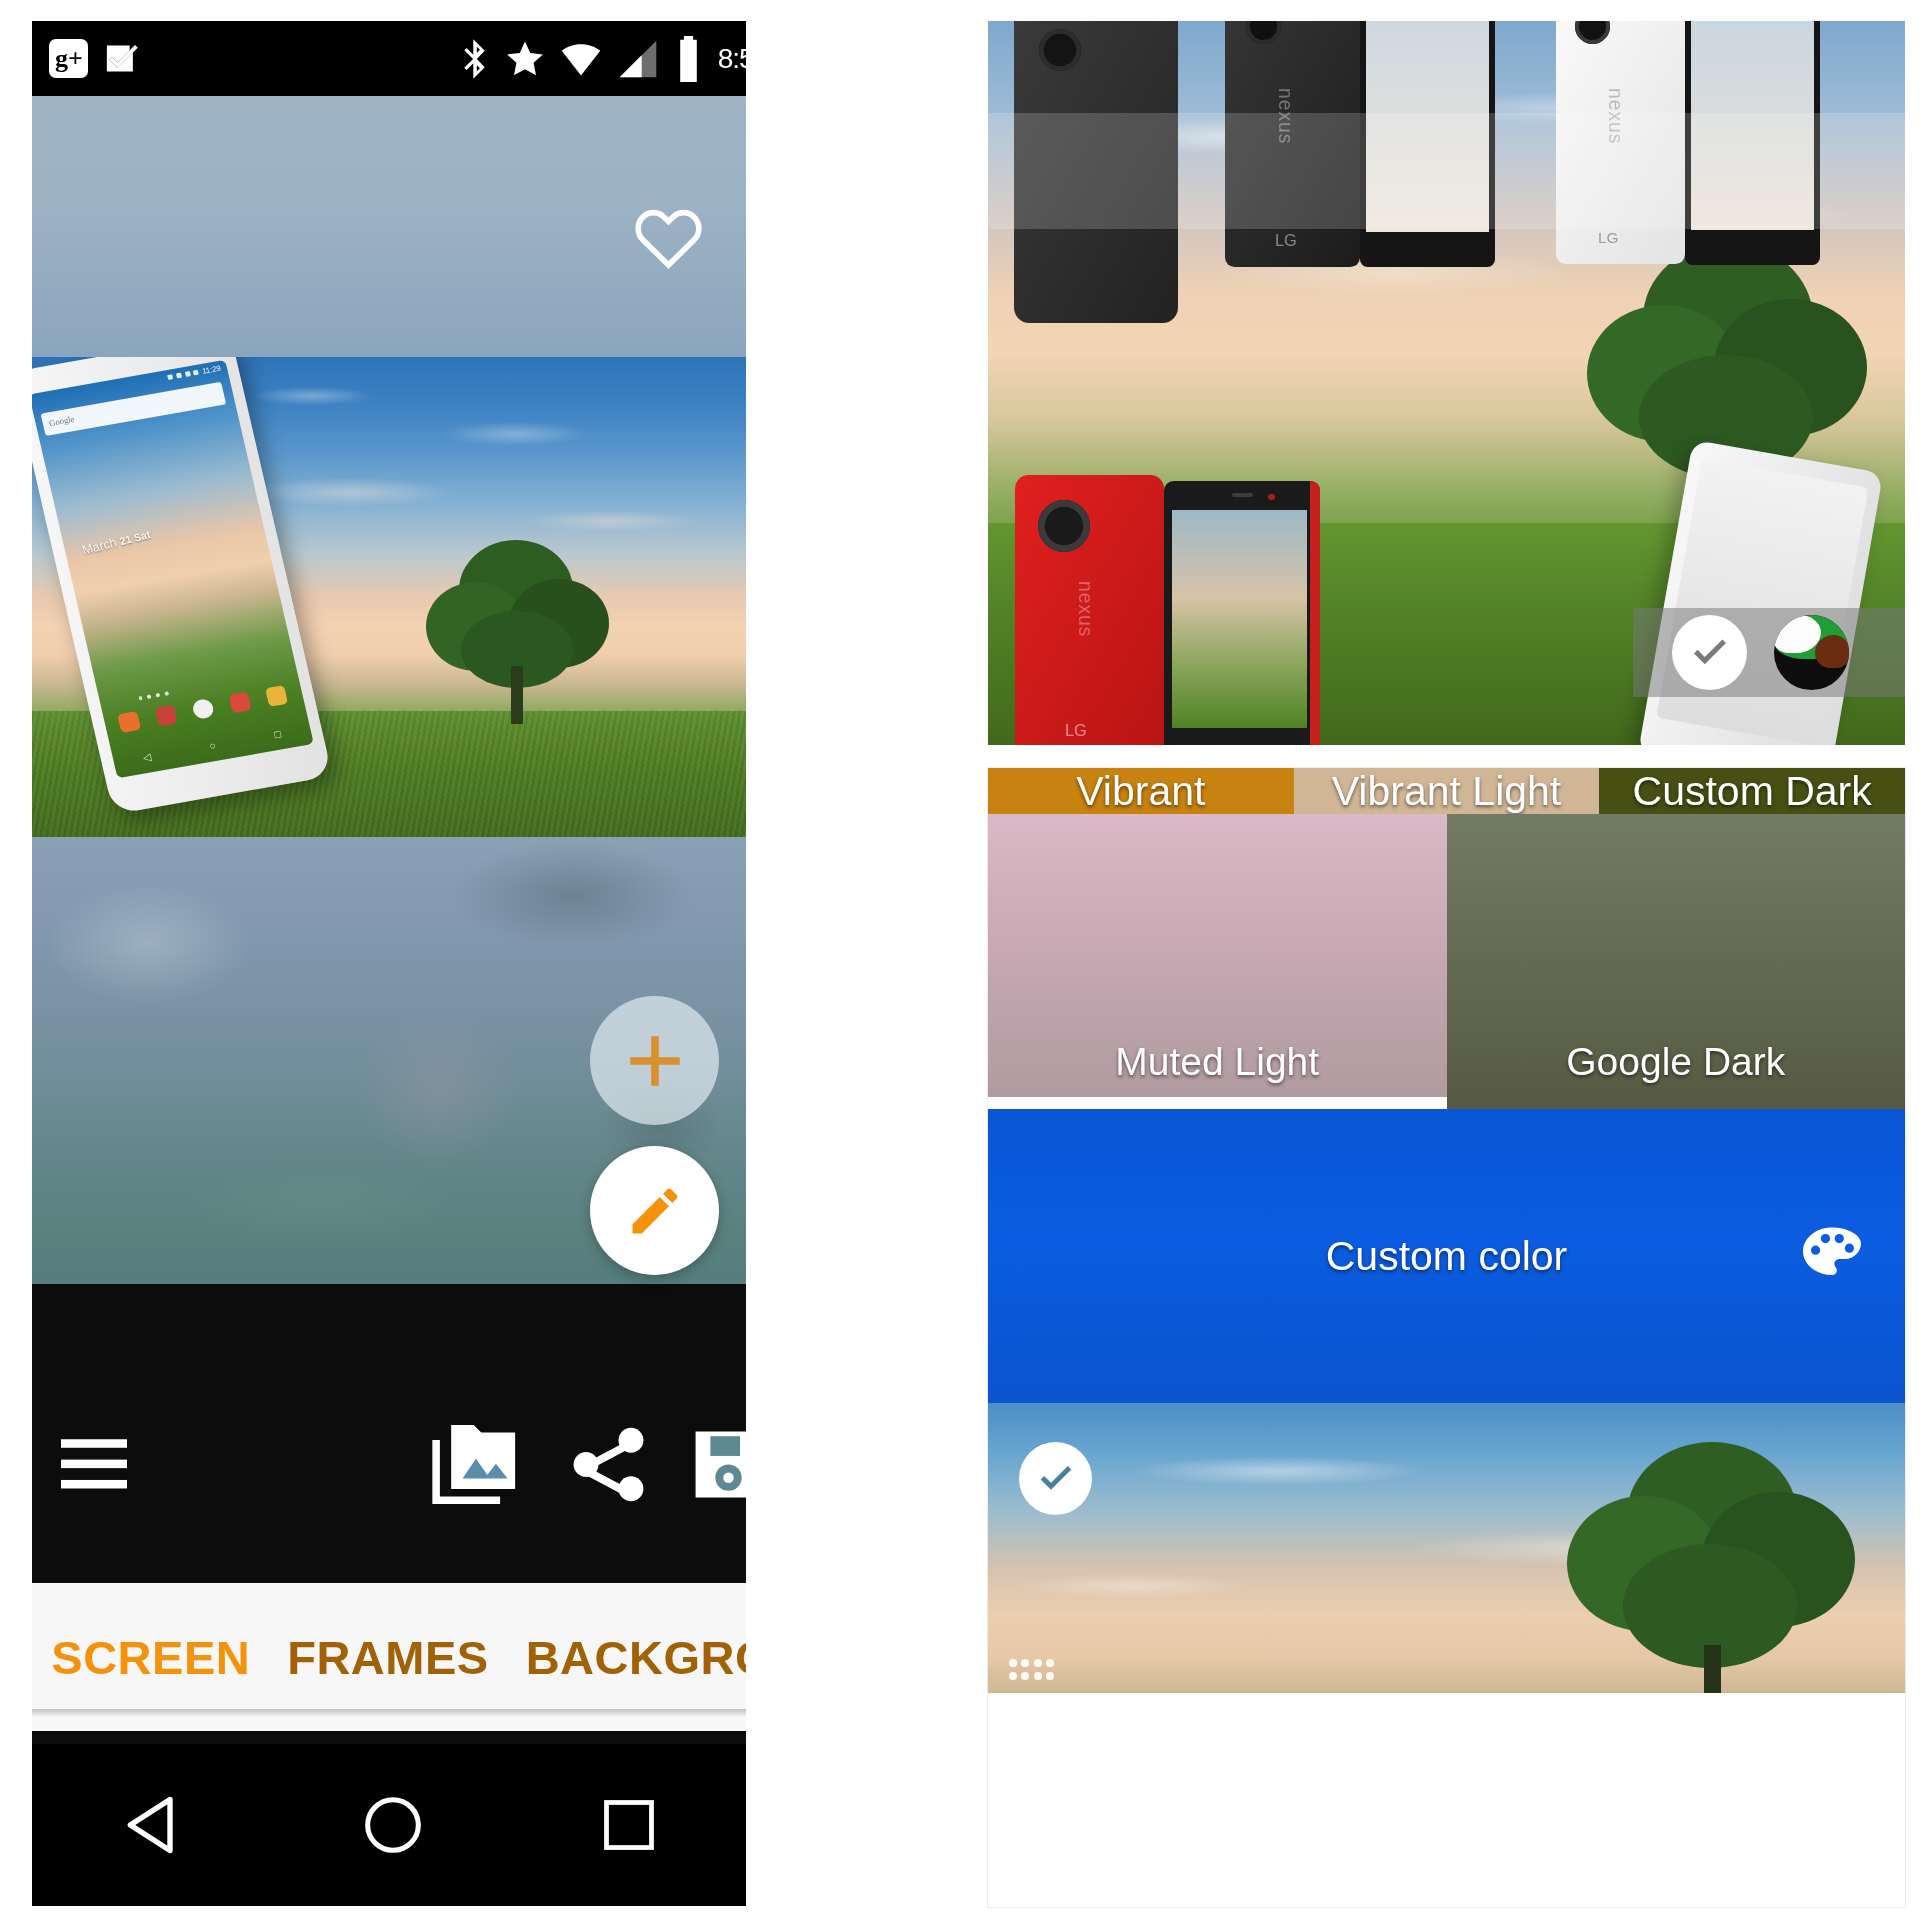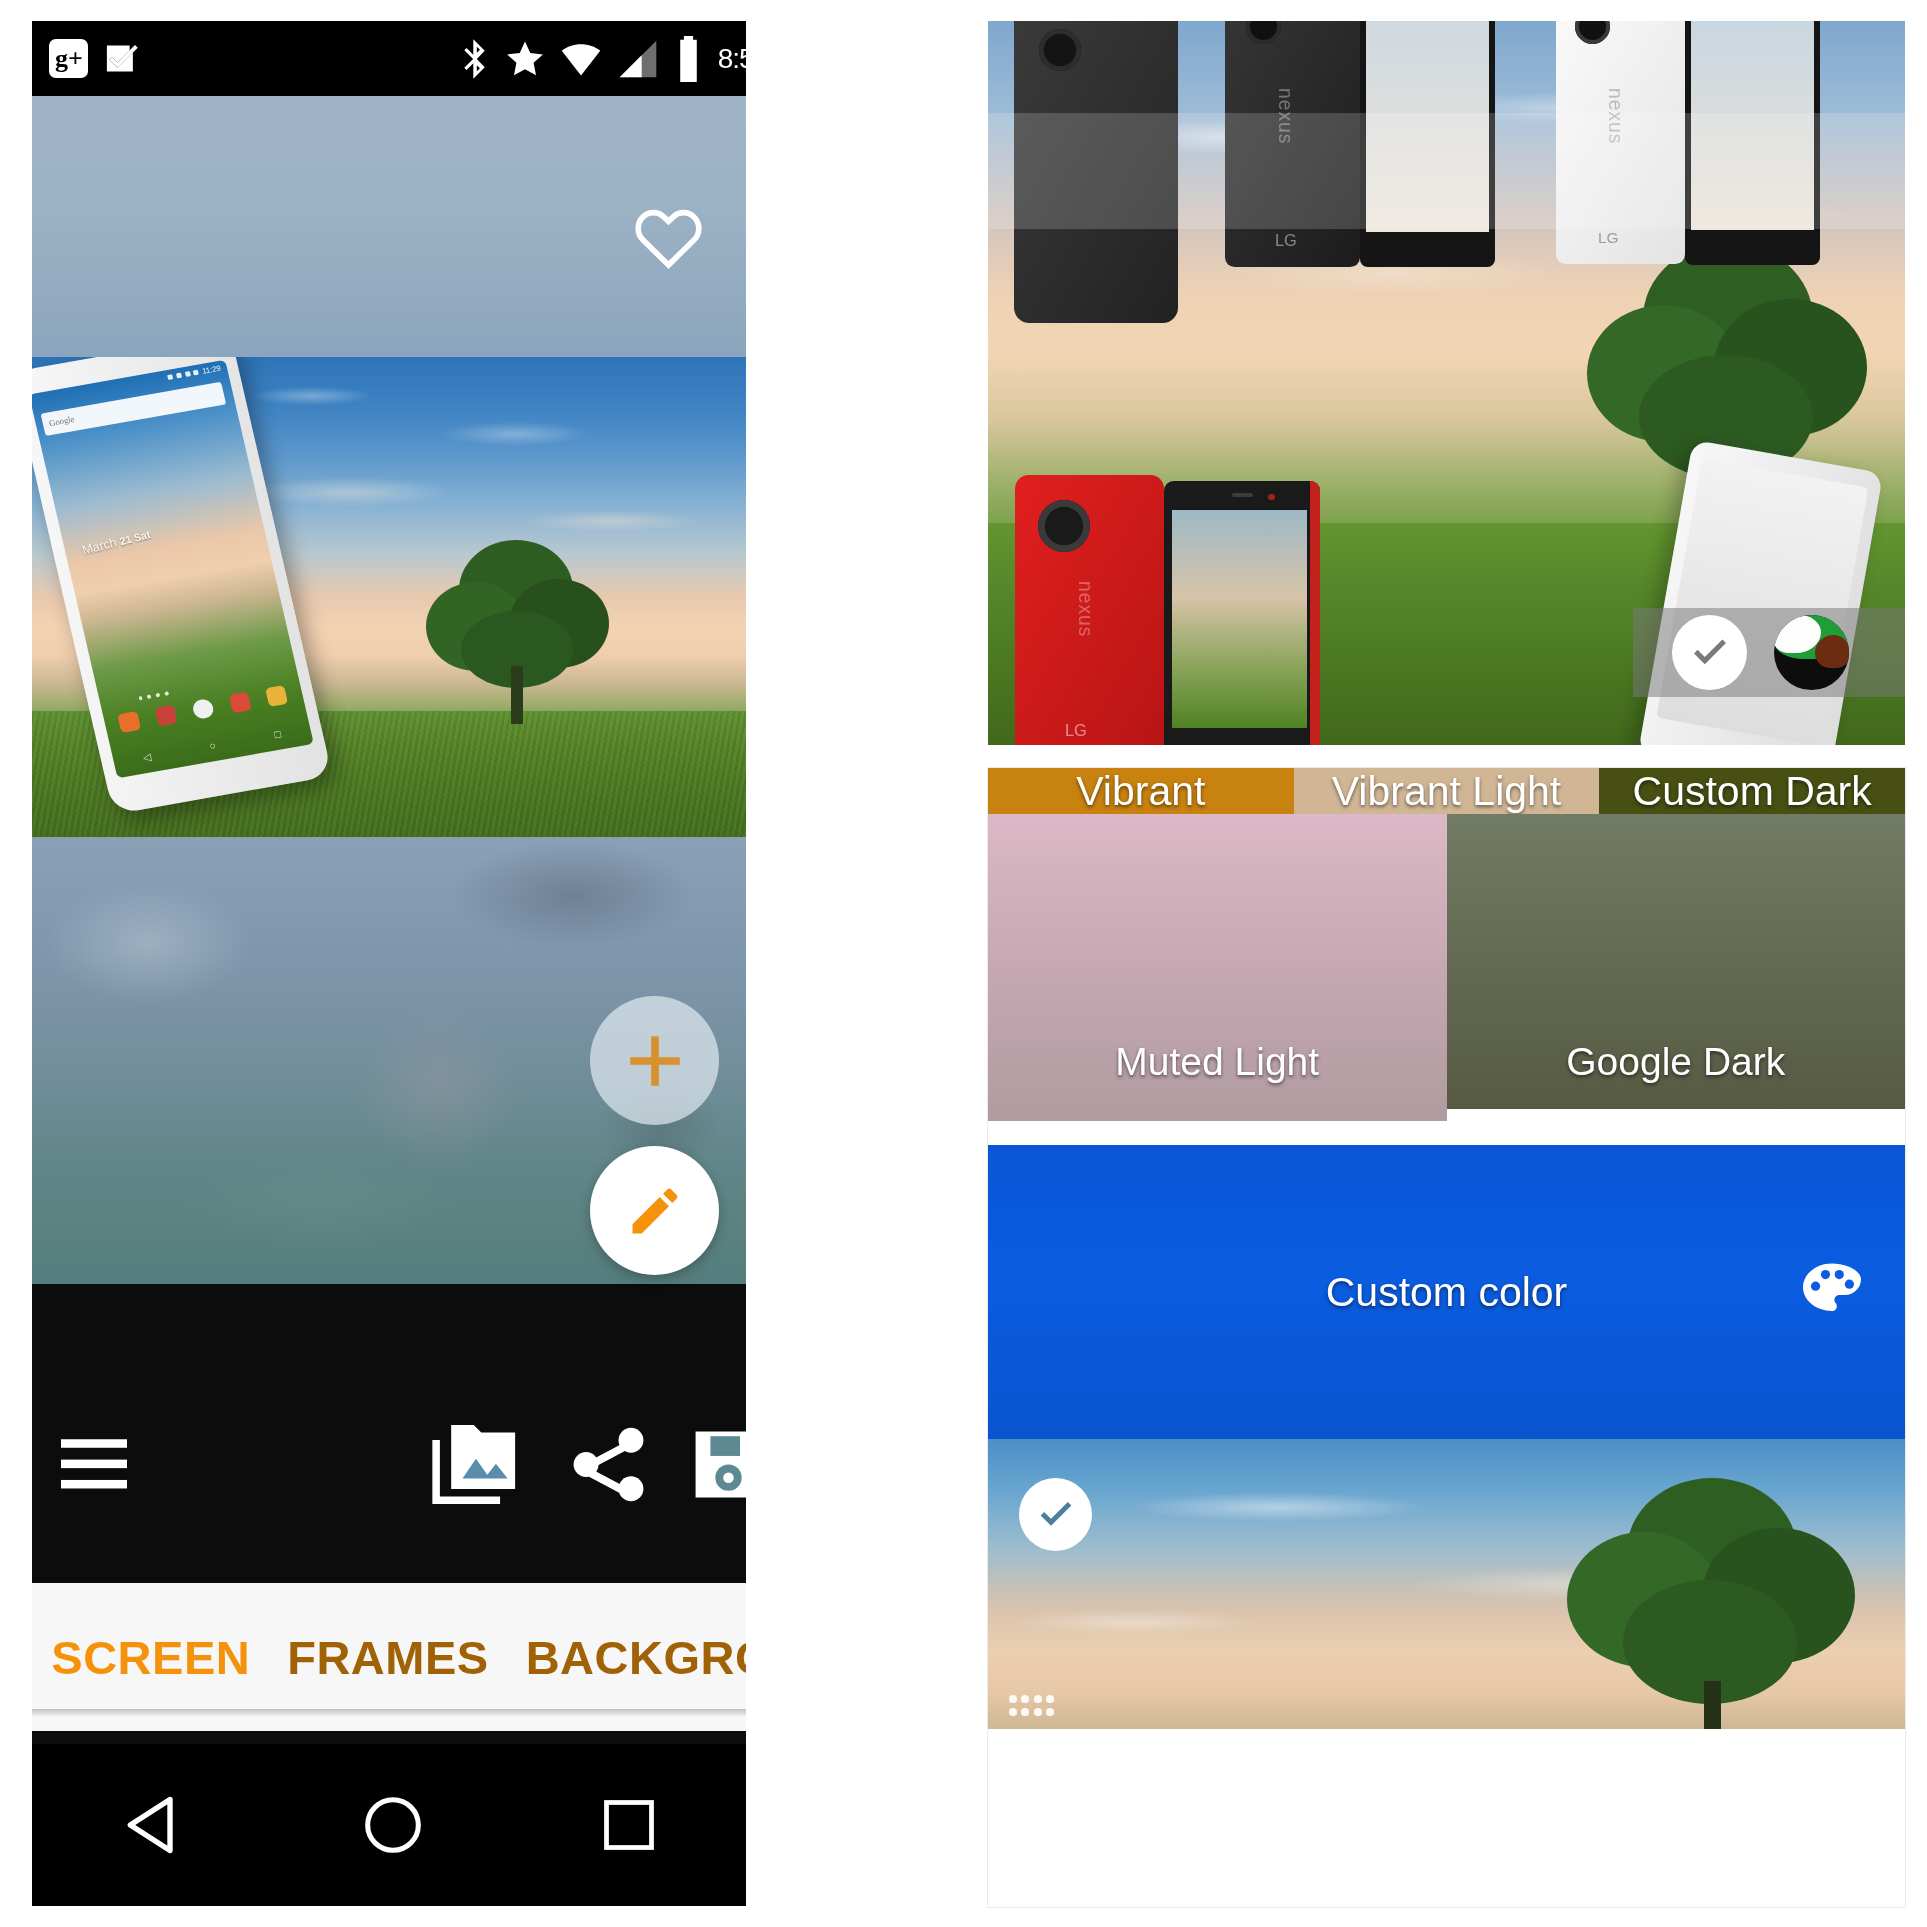--- a/index.html
+++ b/index.html
@@ -404,29 +404,29 @@
       </div>
       <div class="sw sw-top" style="background:#d1b696;">
         <span class="sw-label">Vibrant Light</span>
       </div>
       <div class="sw sw-top" style="background:#474f12;">
         <span class="sw-label">Custom Dark</span>
       </div>
     </div>
 
     <div class="sw-row">
-      <div class="sw sw-body" style="background:linear-gradient(180deg,#dbb9c6 0%,#c7a8b3 48%,#b09ba0 100%);align-items:flex-end;padding-bottom:37px;">
+      <div class="sw sw-body" style="background:linear-gradient(180deg,#dbb9c6 0%,#c7a8b3 48%,#b09ba0 100%);align-items:flex-end;padding-bottom:13px;">
         <span class="sw-label sm">Muted Light</span>
       </div>
       <div class="sw sw-body" style="background:linear-gradient(180deg,#727b63 0%,#656b53 48%,#565a43 100%);align-items:flex-end;padding-bottom:25px;">
         <span class="sw-label sm">Google Dark</span>
       </div>
     </div>
 
-    <div class="custom" style="background:linear-gradient(180deg,#0a56d6 0%,#0b5ce0 45%,#0a54cf 100%);margin-top:24px;">
+    <div class="custom" style="background:linear-gradient(180deg,#0a56d6 0%,#0b5ce0 45%,#0a54cf 100%);">
       <span class="custom-label">Custom color</span>
       <span class="palette-icon">
         <svg width="58" height="54" viewBox="0 0 24 22">
           <path d="M12 0C5.4 0 0 4.4 0 9.9c0 5.4 5.4 9.8 12 9.8 1.1 0 2-.9 2-2 0-.5-.2-1-.5-1.3-.3-.4-.5-.8-.5-1.3 0-1.1.9-2 2-2h2.4c3.6 0 6.6-2.9 6.6-6.5C24 3.2 18.6 0 12 0z" fill="#fff"></path>
           <circle cx="5.2" cy="9.4" r="1.9" fill="#0b5ce0"></circle>
           <circle cx="9.3" cy="4.6" r="1.9" fill="#0b5ce0"></circle>
           <circle cx="15" cy="4.6" r="1.9" fill="#0b5ce0"></circle>
           <circle cx="19.2" cy="8.6" r="1.9" fill="#0b5ce0"></circle>
         </svg>
       </span>

